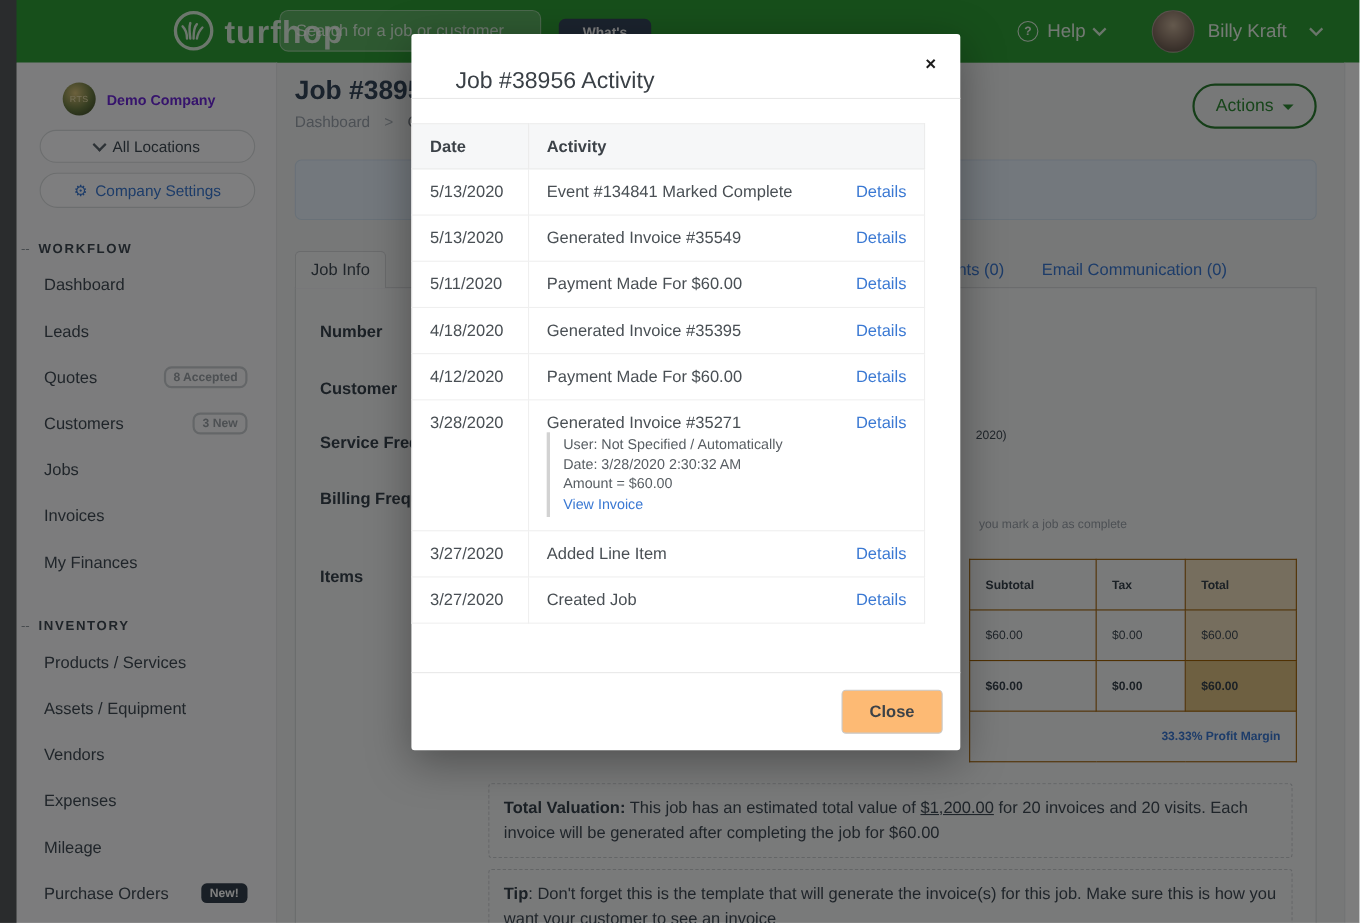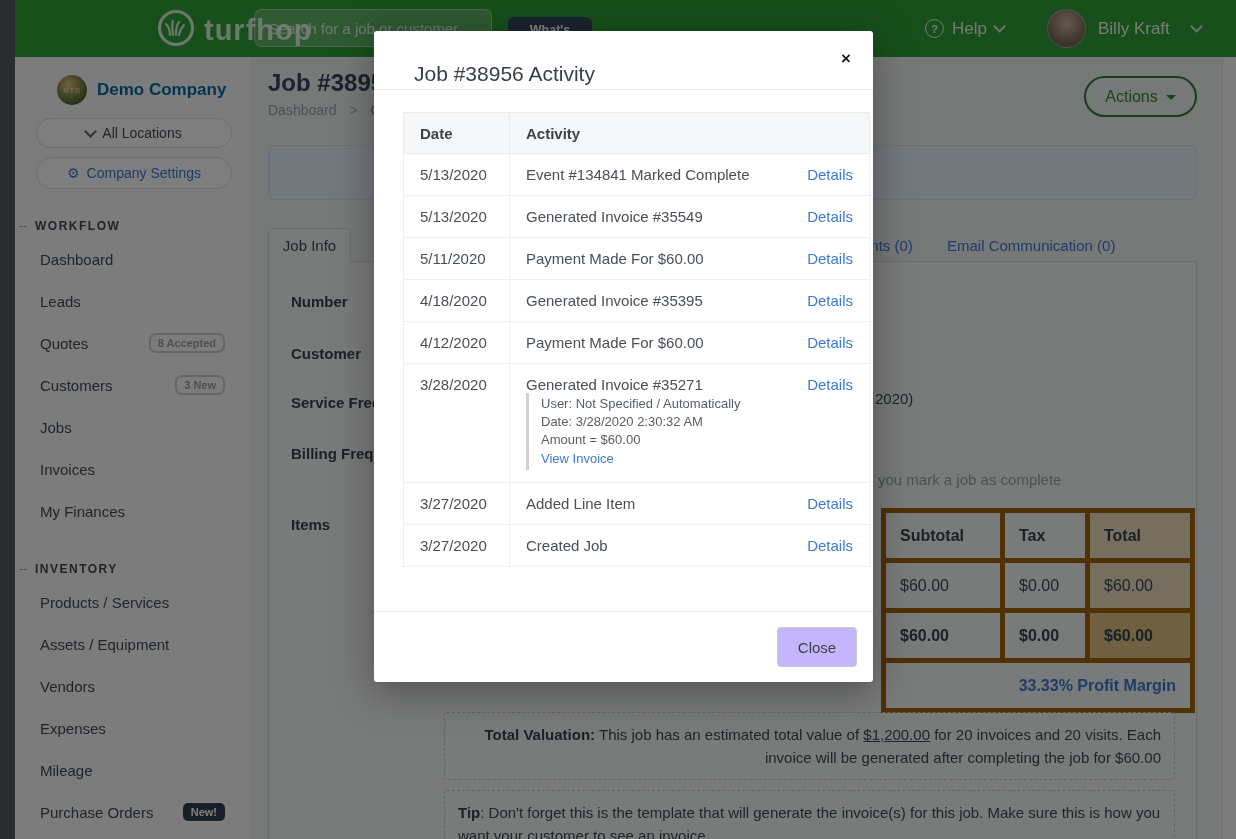--- a/index.html
+++ b/index.html
@@ -24,21 +24,21 @@
   .avatar{position:absolute;left:1047px;top:9px;width:39px;height:39px;border-radius:50%;
     background:radial-gradient(circle at 50% 35%,#c9b39b,#8a7567 55%,#51463d);border:1px solid rgba(255,255,255,.3);box-sizing:border-box;}
   .user{position:absolute;left:1098px;top:0;height:57px;display:flex;align-items:center;gap:22px;color:rgba(255,255,255,.9);font-size:17px;}
 
   
   .leftrail{position:absolute;left:0;top:0;width:15px;height:839px;background:#54585a;z-index:5;}
   .sidebar{position:absolute;left:15px;top:57px;width:237px;bottom:0;background:#f8f9fa;border-right:1px solid #e3e5e7;box-sizing:border-box;z-index:1;}
   .company{margin:18px 0 0 42px;display:flex;align-items:center;gap:10px;}
   .company-logo{width:30px;height:30px;border-radius:50%;background:radial-gradient(circle at 38% 32%,#d9c27a,#6b7b42 55%,#2e3b22);
     display:flex;align-items:center;justify-content:center;color:#ecdfae;font-size:8px;font-weight:400;letter-spacing:.5px;}
-  .company-name{font-size:17px;font-weight:700;color:#0369a1;}
+  .company-name{font-size:13px;font-weight:700;color:#6d28d9;}
   .pill{margin-left:21px;width:196px;box-sizing:border-box;border:1px solid #d9dcde;background:#fdfdfe;border-radius:16px;
     display:flex;align-items:center;justify-content:center;gap:7px;font-size:14px;color:#3f4a54;}
   .pill-loc{margin-top:13px;height:30px;}
   .pill-set{margin-top:9px;height:32px;color:#3b79d3;}
   .chev-dark{width:7px;height:7px;border-right:2px solid #5a646d;border-bottom:2px solid #5a646d;transform:rotate(45deg);margin-top:-4px;}
   .gear{font-size:14px;line-height:1;}
   .side-header{margin-top:30px;padding-left:4px;display:flex;align-items:center;gap:8px;
     font-size:12px;font-weight:700;letter-spacing:1.5px;color:#3e4852;}
   .dashes{color:#8f969c;font-weight:400;letter-spacing:0;}
   .side-items{margin-top:5px;}
@@ -61,65 +61,65 @@
     border:1px solid #d2e2f1;border-radius:6px;}
   .tab-active{position:absolute;left:16px;top:171px;width:83px;height:34px;box-sizing:border-box;background:#f3f4f5;
     border:1px solid #d4d7d9;border-bottom:none;border-radius:5px 5px 0 0;display:flex;align-items:center;justify-content:center;
     font-size:15px;color:#3f4a54;z-index:2;}
   .tab-link{position:absolute;top:171px;height:34px;display:flex;align-items:center;font-size:15px;color:#3b79d3;white-space:nowrap;}
   .tab-invoices{left:113px;padding:0 14px;}
   .tab-docs{left:610px;}
   .tab-email{left:695px;}
   .panel{position:absolute;left:16px;top:204px;width:929px;height:720px;box-sizing:border-box;background:#f3f4f5;border:1px solid #d4d7d9;}
   .field-label{position:absolute;left:22px;font-size:15px;font-weight:700;color:#37424c;white-space:nowrap;}
-  .frag{position:absolute;font-size:15px;color:#3f4a54;white-space:nowrap;}
+  .frag{position:absolute;font-size:11px;color:#3f4a54;white-space:nowrap;margin-left:12px;}
   .frag-note{color:#99a1a9;}
 
   .items-table{position:absolute;left:612px;top:246px;border-collapse:collapse;}
-  .items-table th,.items-table td{border:5px solid #a16207;height:45px;padding:0 14px;text-align:left;font-size:16px;color:#3f4a54;}
+  .items-table th,.items-table td{border:1px solid #a16207;height:45px;padding:0 14px;text-align:left;font-size:11px;color:#3f4a54;}
   .items-table th{font-weight:700;color:#37424c;}
   .items-table th:nth-child(1),.items-table td:nth-child(1){width:86px;}
   .items-table th:nth-child(2),.items-table td:nth-child(2){width:52px;}
   .items-table th:nth-child(3),.items-table td:nth-child(3){width:72px;}
   .tan{background:#ecdcbc;}
   .tan-strong{background:#dcc183;}
   .totals-row td{font-weight:700;color:#37424c;}
   .profit-cell{text-align:right !important;color:#3b79d3 !important;font-weight:700;}
 
   .dashed-box{position:absolute;left:175px;width:731px;box-sizing:border-box;border:1px dashed #c6cacd;border-radius:3px;
     padding:10px 13px;font-size:15px;color:#3f4a54;line-height:23px;}
-  .box-valuation{top:450px;text-align:right;}
+  .box-valuation{top:450px;}
   .box-tip{top:528px;height:90px;}
   .dashed-box b{color:#37424c;}
   .amount-link{text-decoration:underline;color:#3f4a54;}
 
   .scroll-track{position:absolute;right:0;top:57px;width:13px;bottom:0;background:#fafbfb;border-left:1px solid #e2e4e6;z-index:6;}
 
   
   .backdrop{position:absolute;inset:0;background:rgba(0,0,0,.5);z-index:50;}
   .modal{position:absolute;left:374px;top:31px;width:499px;height:651px;background:#fff;border-radius:3px;
     box-shadow:0 10px 40px rgba(0,0,0,.35);z-index:60;}
   .modal-header{position:relative;height:58px;border-bottom:1px solid #e8e8e8;}
   .modal-title{position:absolute;left:24px;top:15px;margin:16px;font-size:21px;font-weight:400;color:#3a4046;}
   .modal-close{position:absolute;right:16px;top:18px;font-size:17px;font-weight:700;color:#1c1c1c;background:none;border:none;
     cursor:pointer;line-height:1;font-family:"Liberation Sans",sans-serif;}
-  .modal-body{padding:22px 16px 0 29px;}
+  .modal-body{padding:22px 16px 0 0;}
   .activity-table{width:467px;border-collapse:collapse;}
   .activity-table th{background:#f6f7f8;height:40px;font-size:15px;font-weight:700;color:#3c4248;text-align:left;
     padding:0 16px;border:1px solid #ececec;}
   .activity-table td{border:1px solid #efefef;padding:12px 16px;font-size:15px;color:#494f54;vertical-align:top;}
   .activity-table th:first-child,.activity-table td:first-child{width:73px;}
   .act-line{display:flex;justify-content:space-between;align-items:flex-start;gap:10px;}
   .details-link{color:#3b79d3;text-decoration:none;white-space:nowrap;}
   .detail-block{border-left:3px solid #d2d2d2;padding:2px 0 2px 12px;}
   .detail-line{font-size:13px;color:#585e63;line-height:18px;}
   .view-link{font-size:13px;color:#3b79d3;text-decoration:none;line-height:18px;display:inline-block;margin-top:1px;}
   .modal-footer{position:absolute;left:0;right:0;bottom:0;height:70px;border-top:1px solid #e8e8e8;}
-  .close-btn{position:absolute;right:16px;top:15px;width:80px;height:40px;background:#c4b5fd;border:1px solid #c9c9c9;border-radius:4px;
-    font-size:15px;color:#3c4248;font-family:"Liberation Sans",sans-serif;}
+  .close-btn{position:absolute;right:16px;top:15px;width:92px;height:40px;background:#fdba74;border:1px solid #c9c9c9;border-radius:4px;
+    font-size:15px;color:#3c4248;font-family:"Liberation Sans",sans-serif;font-weight:bold;}
 </style>
 </head>
 <body>
 
 <div class="screen">
 
   <header class="navbar">
     <div class="brand">
       <span>
         <svg width="38" height="38" viewBox="0 0 38 38" fill="none">

